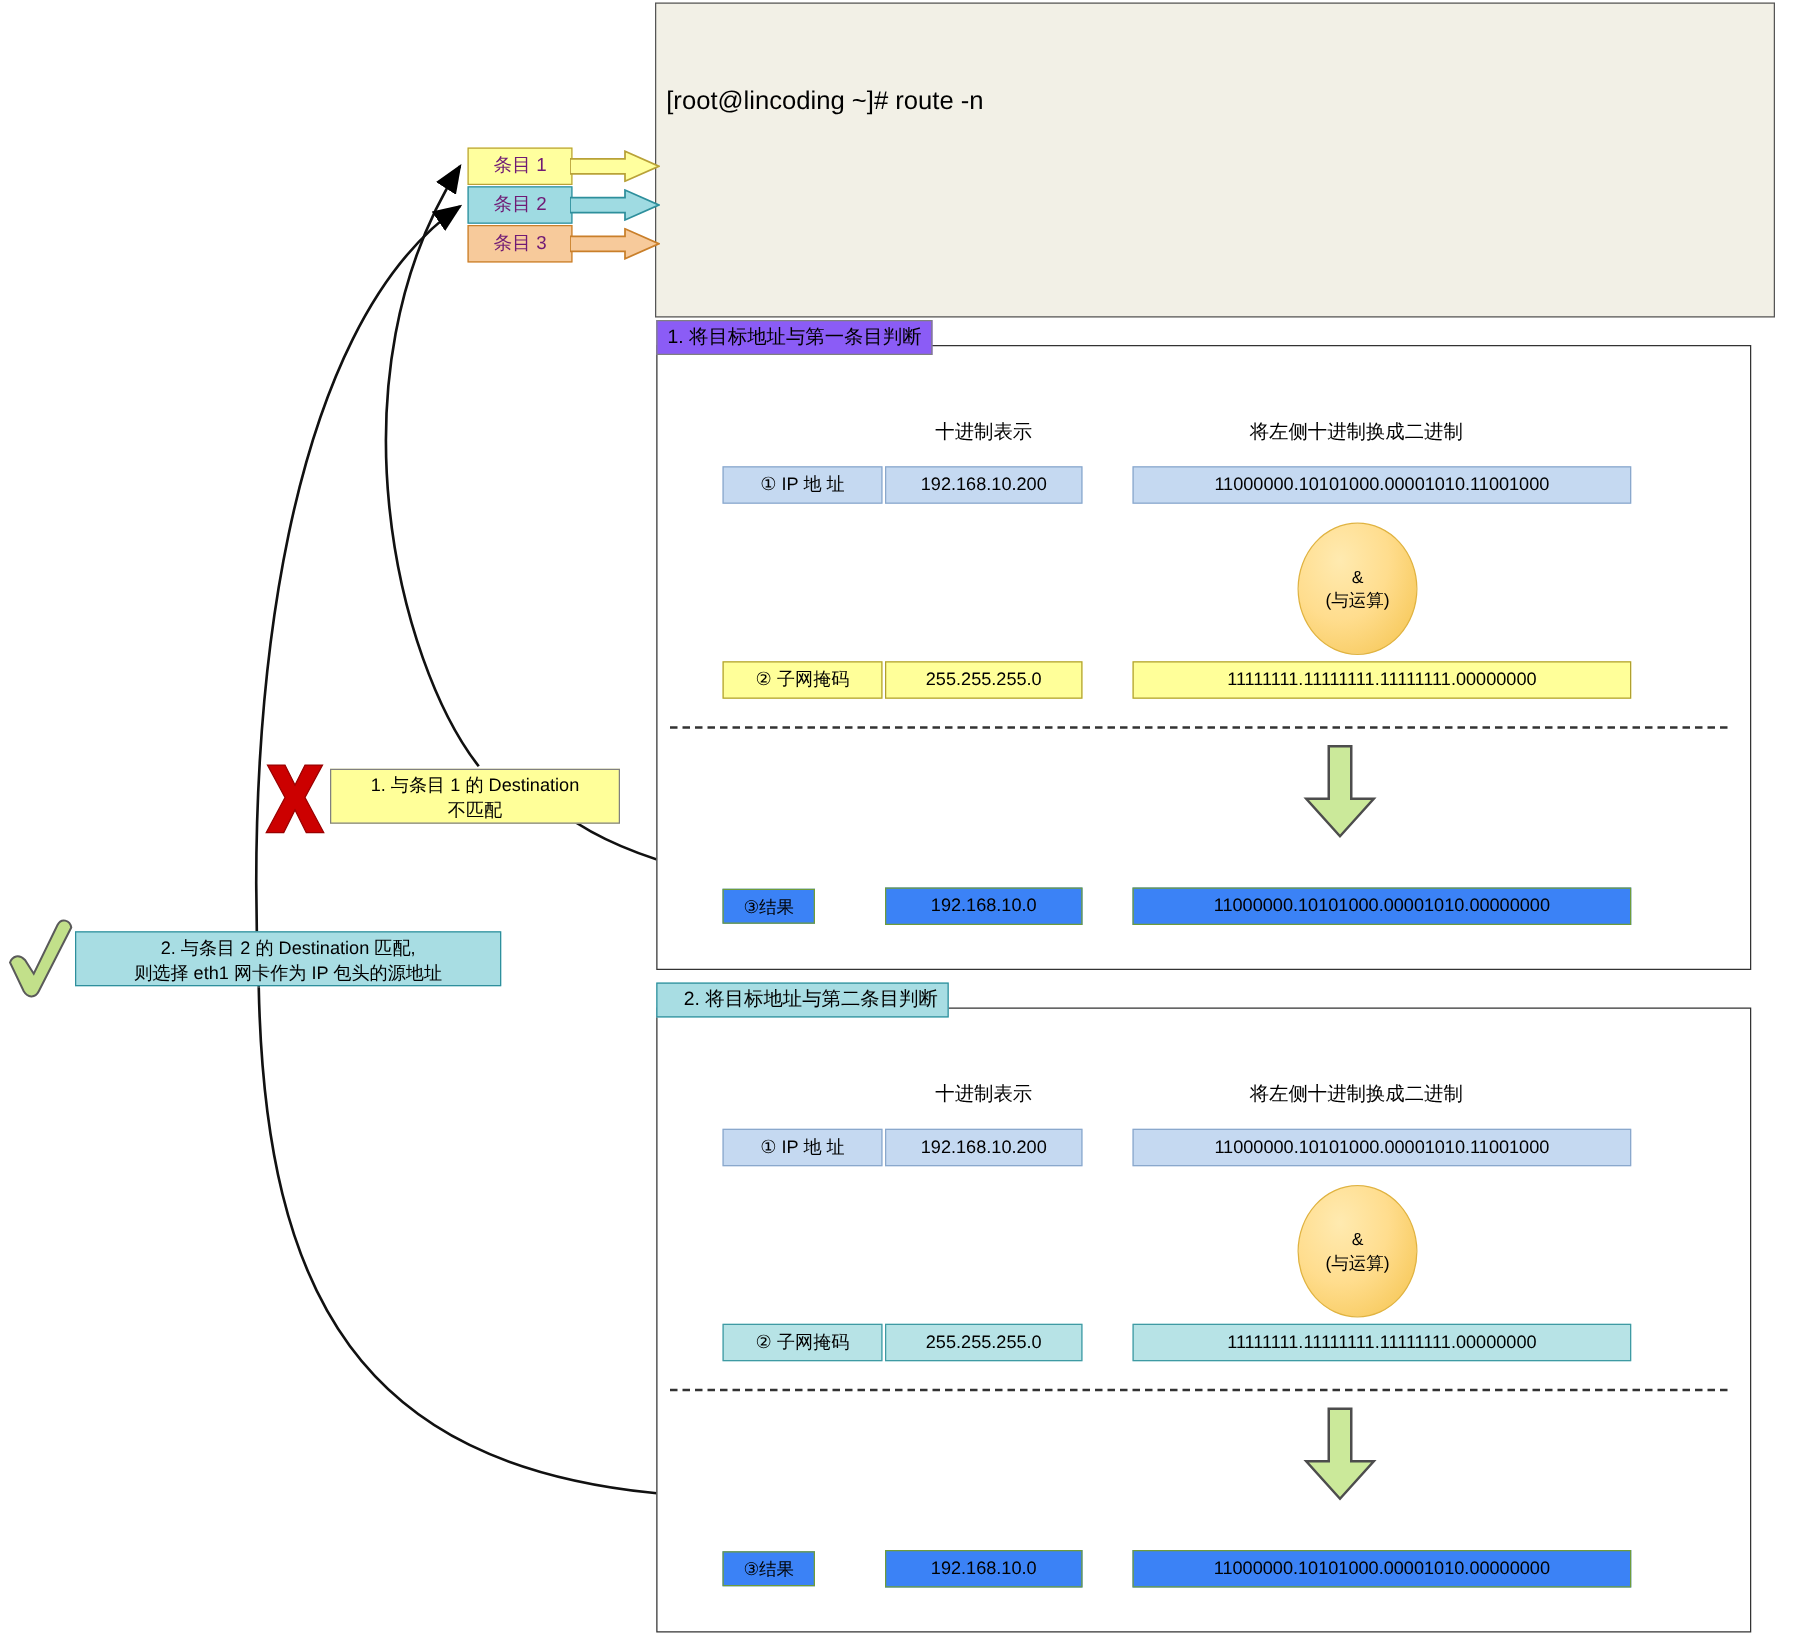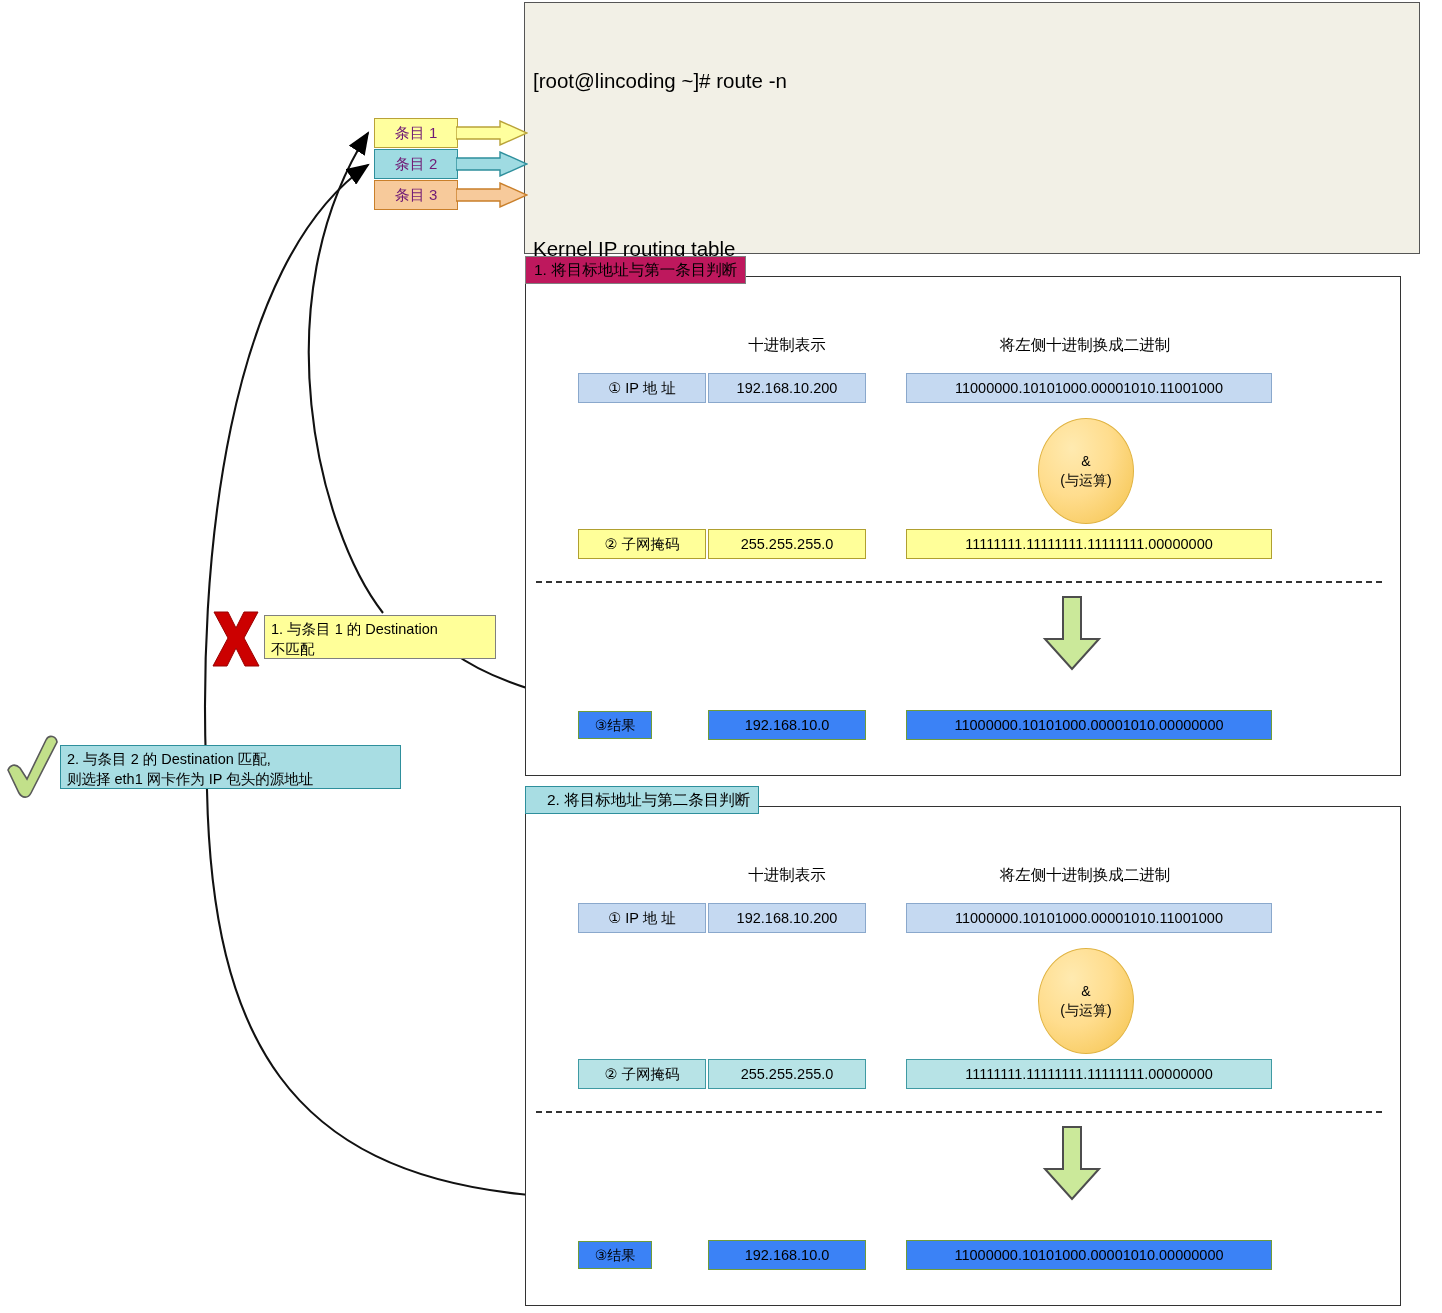--- a/index.html
+++ b/index.html
@@ -37,52 +37,52 @@
   .entry.e2{left:374px;top:149px;background:#9fdbe2;border-color:#2e8f9c;}
   .entry.e3{left:374px;top:180px;background:#f7ca9b;border-color:#c97f2a;}
 
   
   .fatarrow{position:absolute;height:26px;}
 
   
   .note{
     position:absolute;box-sizing:border-box;
     border:1px solid #808080;
-    font-size:14.5px;line-height:20px;
+    font-size:14.5px;line-height:20px;text-align:center;
     padding:3px 6px;
   }
   .note.n1{left:264px;top:615px;width:232px;height:44px;background:#ffff99;}
   .note.n2{left:60px;top:745px;width:341px;height:44px;background:#a8dde3;border-color:#2e8f9c;}
 
   
   .panel{
     position:absolute;border:1px solid #333;box-sizing:border-box;background:#fff;
   }
   .panel.p1{left:525px;top:276px;width:876px;height:500px;}
   .panel.p2{left:525px;top:806px;width:876px;height:500px;}
   .panel-tab{
     position:absolute;top:-21px;left:-1px;height:28px;box-sizing:border-box;
     border:1px solid #808080;font-size:15.5px;line-height:25px;
     padding:0 8px;white-space:nowrap;
   }
-  .p1 .panel-tab{background:#be185d;}
+  .p1 .panel-tab{background:#8b5cf6;}
   .p2 .panel-tab{background:#a8dde3;border-color:#2e8f9c;padding-left:21px;}
 
   .colhead{
     position:absolute;font-size:15.5px;text-align:center;white-space:nowrap;
   }
   .cell{
     position:absolute;box-sizing:border-box;border:1px solid #808080;
     font-size:14.5px;line-height:1;text-align:center;
     display:flex;align-items:center;justify-content:center;
     white-space:nowrap;
   }
   .cell.lbl{width:128px;height:30px;}
   .cell.dec{width:158px;height:30px;}
-  .cell.bin{width:366px;height:30px;}
+  .cell.bin{width:399px;height:30px;}
   .cell.reslbl{width:74px;height:28px;font-size:14px;}
 
   .blue{background:#c5d9f1;border-color:#8aa8cc;}
   .yellow{background:#ffff99;border-color:#b0a030;}
   .cyan{background:#b7e3e6;border-color:#3f9aa3;}
   .green{background:#3b82f6;border-color:#6f9c3a;}
 
   .ellipse{
     position:absolute;width:94px;height:104px;border-radius:50%;
     background:radial-gradient(ellipse at 35% 28%, #ffeab0 0%, #ffdd8e 45%, #f4c24a 100%);
@@ -96,21 +96,20 @@
   .mark{position:absolute;}
 </style>
 </head>
 <body>
 
 <div id="stage">
 
   <div class="terminal">
     <div class="tline">[root@lincoding ~]# route -n</div>
     <div class="tspacer"></div>
-    <div class="tline">Kernel IP routing table</div>
 
     <div class="tline tcols">
       <span style="width:163px">Destination</span><span style="width:155px">Gateway</span><span style="width:165px">Genmask</span><span style="width:64px">Flags</span><span style="width:76px">Metric</span><span style="width:74px">Ref</span><span style="width:50px">Use</span><span>Iface</span>
     </div>
 
     <div class="tline tcols">
       <span style="width:163px">192.168.3.0</span><span style="width:155px">0.0.0.0</span><span style="width:173px">255.255.255.0</span><span style="width:58px">U</span><span style="width:66px">0</span><span style="width:72px">0</span><span style="width:60px">0</span><span>eth0</span>
     </div>
     <div class="tline tcols">
       <span style="width:163px">192.168.10.0</span><span style="width:155px">0.0.0.0</span><span style="width:173px">255.255.255.0</span><span style="width:58px">U</span><span style="width:66px">0</span><span style="width:72px">0</span><span style="width:60px">0</span><span>eth1</span>

